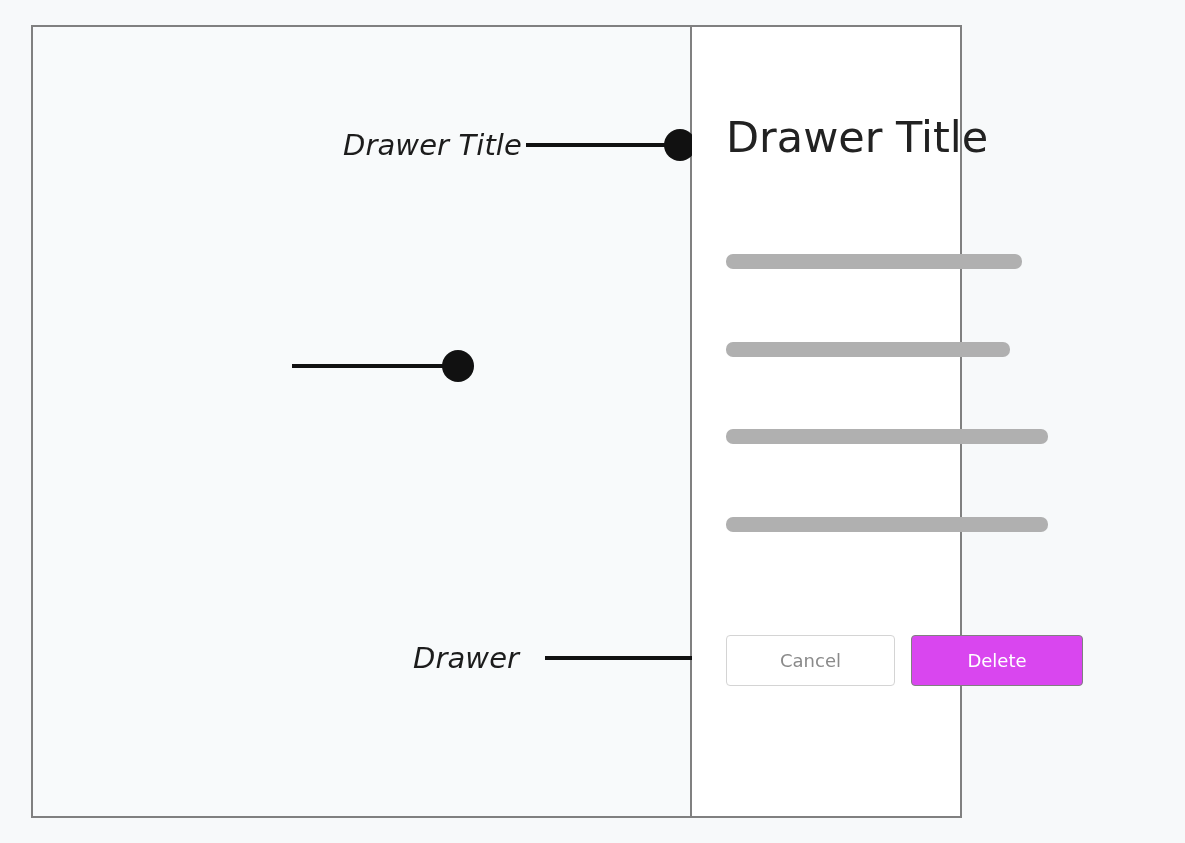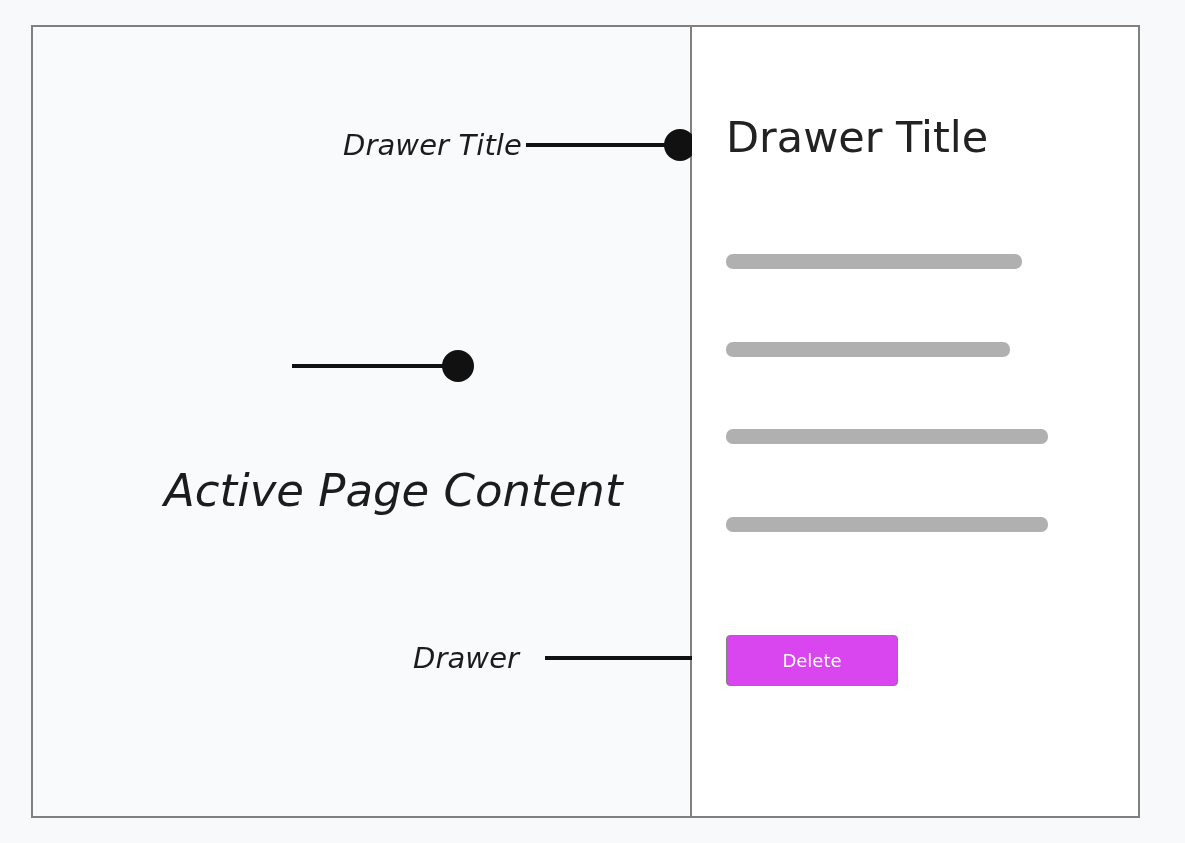--- a/index.html
+++ b/index.html
@@ -18,21 +18,21 @@
     position: relative;
     width: 1185px;
     height: 843px;
   }
 
   
   .frame {
     position: absolute;
     left: 31px;
     top: 25px;
-    width: 1109px;
+    width: 931px;
     height: 793px;
     box-sizing: border-box;
     border: 2px solid #808080;
     background: #f8fafb;
     display: flex;
   }
 
   .page-panel {
     position: relative;
     width: 657px;
@@ -180,33 +180,33 @@
         <span class="ann-line" style="background: rgb(17, 17, 17);"></span>
         <span class="ann-dot" style="background: rgb(17, 17, 17);"></span>
       </div>
 
       <div class="annotation" id="ann-actions">
         <span class="ann-label">Drawer</span>
         <span class="ann-line" style="background: rgb(17, 17, 17);"></span>
         <span class="ann-dot" style="background: rgb(17, 17, 17);"></span>
       </div>
 
-      <div class="active-page-content">Active Page Content</div>
     </div>
 
     <div class="divider"></div>
 
     <div class="drawer-panel" style="background: rgb(255, 255, 255);">
 
       <div class="drawer-title">Drawer Title</div>
 
       <div class="skeleton-bar sk-0" style="width: 296px; background: rgb(176, 176, 176);"></div>
       <div class="skeleton-bar sk-1" style="width: 284px; background: rgb(176, 176, 176);"></div>
       <div class="skeleton-bar sk-2" style="width: 322px; background: rgb(176, 176, 176);"></div>
       <div class="skeleton-bar sk-3" style="width: 322px; background: rgb(176, 176, 176);"></div>
 
       <div class="drawer-actions">
+        <div class="btn btn-cancel" style="color: rgb(138, 138, 138);">Cancel</div>
         <div class="btn btn-delete" style="background: #d946ef; border-color: rgb(128, 128, 128); color: rgb(255, 255, 255);">Delete</div>
       </div>
 
     </div>
   </div>
 </div>
 
 </body></html>

